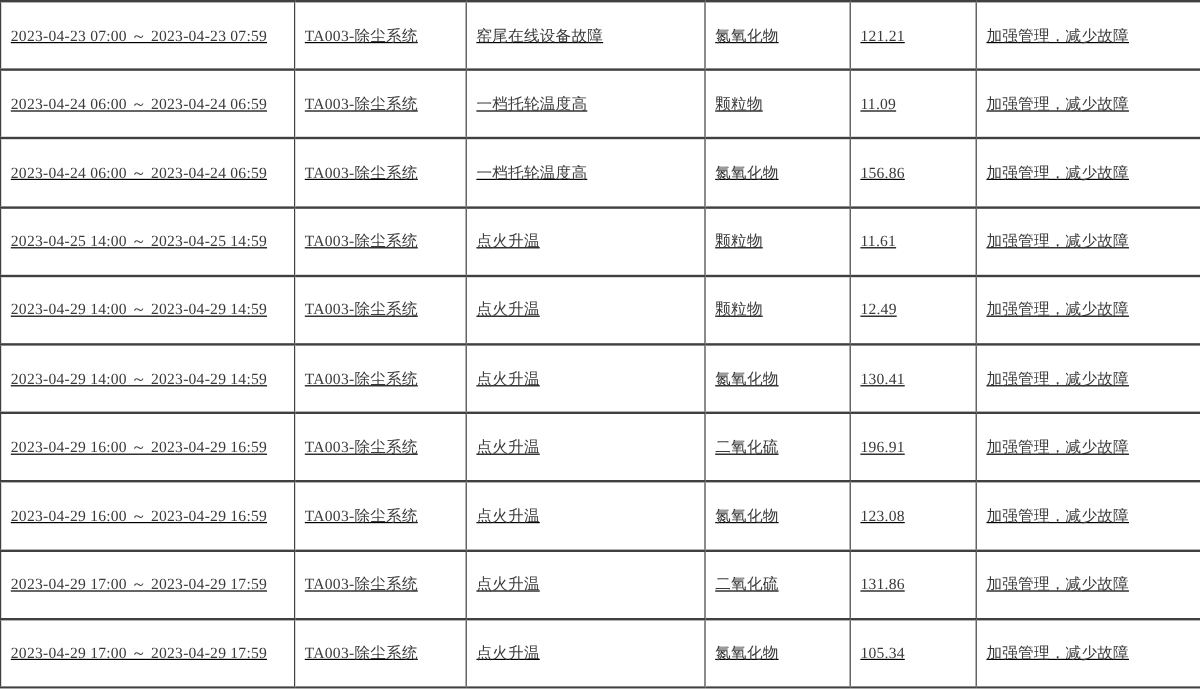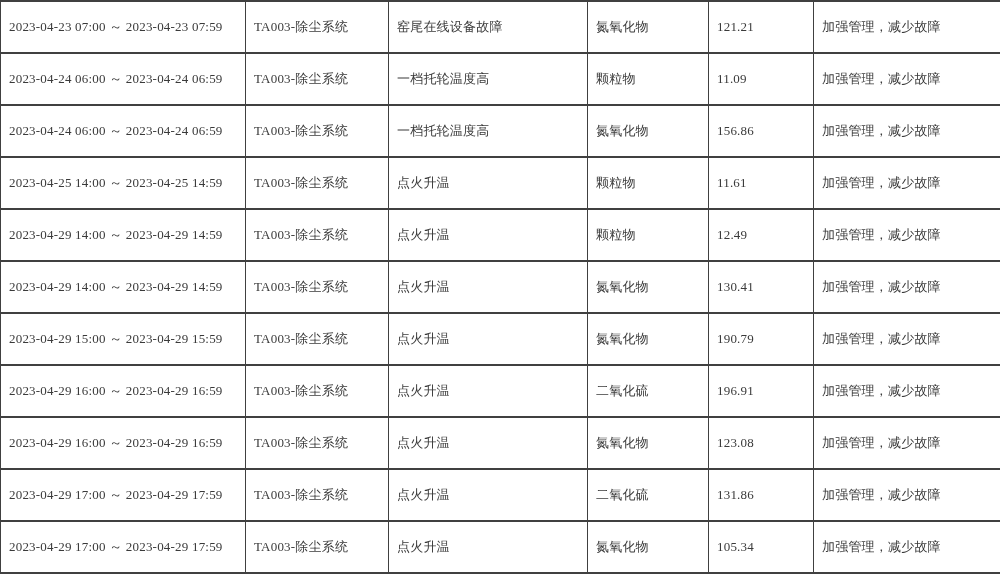--- a/index.html
+++ b/index.html
@@ -5,20 +5,21 @@
   html, body {
     margin: 0;
     padding: 0;
     background: #ffffff;
   }
   .page {
     width: 1000px;
     height: 574px;
     overflow: hidden;
     background: #ffffff;
+    text-decoration: underline;
   }
   table.records {
     border-collapse: collapse;
     table-layout: fixed;
     width: 1000px;
     height: 574px;
     font-family: "Liberation Serif", "DejaVu Serif", serif;
     font-size: 13px;
     color: #3a3a3a;
   }
@@ -99,28 +100,20 @@
         </tr>
         <tr>
           <td>2023-04-29 14:00 ～ 2023-04-29 14:59</td>
           <td>TA003-除尘系统</td>
           <td>点火升温</td>
           <td>氮氧化物</td>
           <td>130.41</td>
           <td>加强管理，减少故障</td>
         </tr>
         <tr>
-          <td>2023-04-29 15:00 ～ 2023-04-29 15:59</td>
-          <td>TA003-除尘系统</td>
-          <td>点火升温</td>
-          <td>氮氧化物</td>
-          <td>190.79</td>
-          <td>加强管理，减少故障</td>
-        </tr>
-        <tr>
           <td>2023-04-29 16:00 ～ 2023-04-29 16:59</td>
           <td>TA003-除尘系统</td>
           <td>点火升温</td>
           <td>二氧化硫</td>
           <td>196.91</td>
           <td>加强管理，减少故障</td>
         </tr>
         <tr>
           <td>2023-04-29 16:00 ～ 2023-04-29 16:59</td>
           <td>TA003-除尘系统</td>

